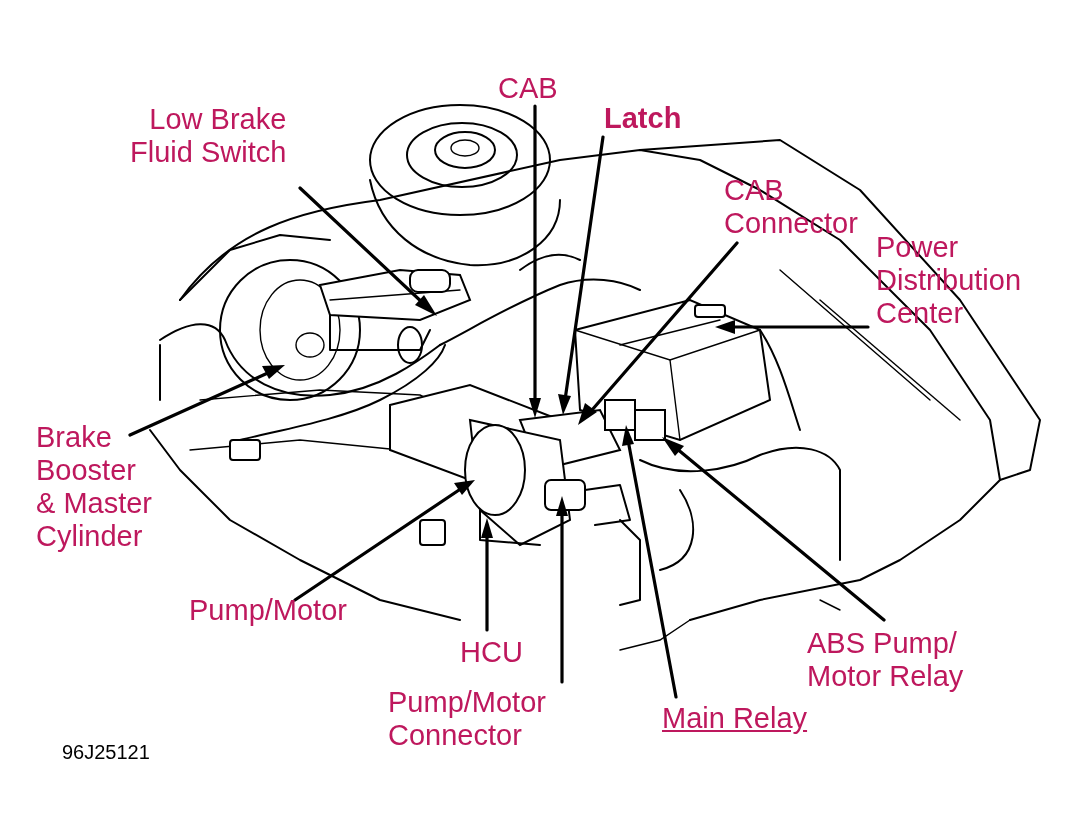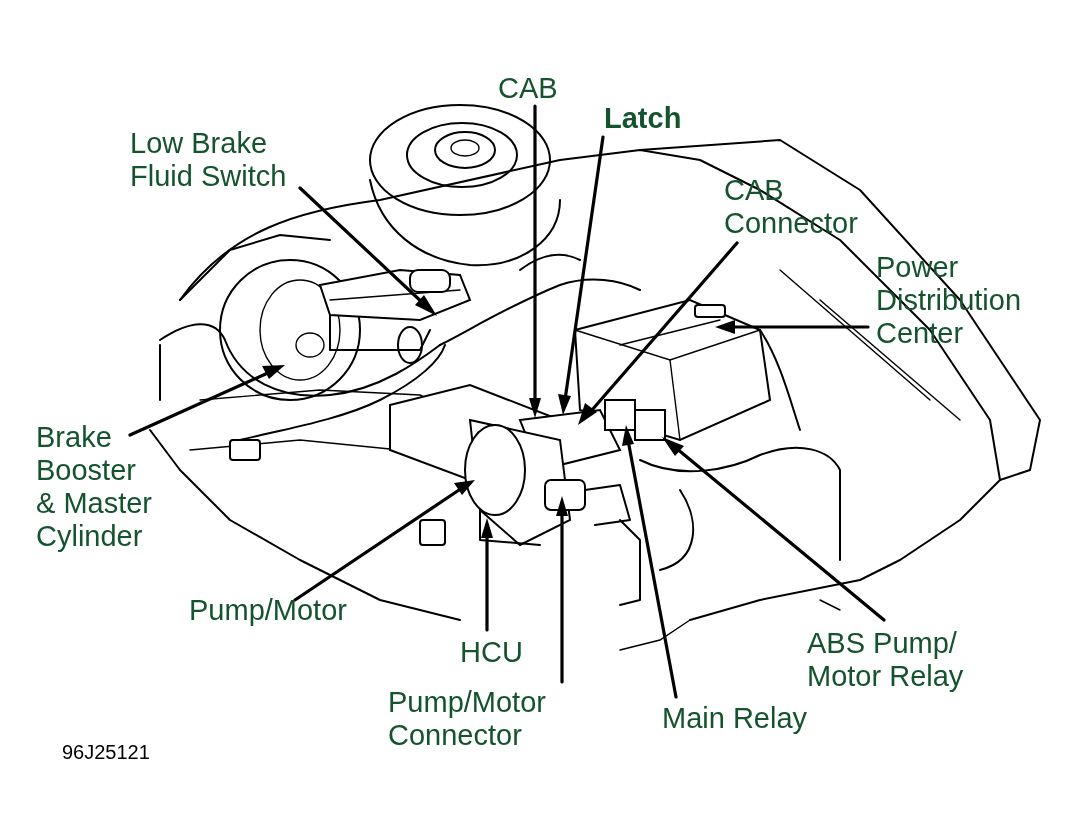--- a/index.html
+++ b/index.html
@@ -1,19 +1,19 @@
 <!DOCTYPE html>
 <html><head>
 <meta charset="utf-8">
 <style>
   html, body { margin: 0; padding: 0; background: #ffffff; }
   body { width: 1077px; height: 834px; position: relative; overflow: hidden;
          font-family: "Liberation Sans", sans-serif; color: #000; }
   #diagram { position: absolute; left: 0; top: 0; width: 1077px; height: 834px; }
-  .label { position: absolute; font-size: 29px; line-height: 33px; white-space: pre; color: #14532d; }
+  .label { position: absolute; font-size: 29px; line-height: 33px; white-space: pre; color: #be185d; }
   .fig-id { position: absolute; font-size: 20px; line-height: 22px; color: #000; }
   svg .art { fill: none; stroke: #000; stroke-width: 2; stroke-linecap: round; stroke-linejoin: round; }
   svg .thin { fill: none; stroke: #000; stroke-width: 1.4; stroke-linecap: round; }
   svg .leader { fill: none; stroke: #000; stroke-width: 3.2; stroke-linecap: round; }
   svg .arrowhead { fill: #000; stroke: none; }
   svg .fillw { fill: #fff; stroke: #000; stroke-width: 2; }
 </style>
 </head>
 <body>
 
@@ -119,31 +119,31 @@
     <line class="leader" x1="676" y1="697" x2="628" y2="440"></line>
     <polygon class="arrowhead" points="622,446 634,444 626,425"></polygon>
 
     <line class="leader" x1="884" y1="620" x2="676" y2="448"></line>
     <polygon class="arrowhead" points="675,456 684,446 662,437"></polygon>
   </g>
 </svg>
 
 <div class="label" style="left:498px; top:72px;">CAB</div>
 <div class="label" style="left:604px; top:102px;font-weight:bold;">Latch</div>
-<div class="label" style="left:130px; top:127px;">Low Brake
+<div class="label" style="left:130px; top:103px;text-align:right;">Low Brake
 Fluid Switch</div>
 <div class="label" style="left:724px; top:174px;">CAB
 Connector</div>
-<div class="label" style="left:876px; top:251px;">Power
+<div class="label" style="left:876px; top:231px;">Power
 Distribution
 Center</div>
 <div class="label" style="left:36px; top:421px;">Brake
 Booster
 &amp; Master
 Cylinder</div>
 <div class="label" style="left:189px; top:594px;">Pump/Motor</div>
 <div class="label" style="left:460px; top:636px;">HCU</div>
 <div class="label" style="left:388px; top:686px;">Pump/Motor
 Connector</div>
-<div class="label" style="left:662px; top:702px;">Main Relay</div>
+<div class="label" style="left:662px; top:702px;text-decoration:underline;">Main Relay</div>
 <div class="label" style="left:807px; top:627px;">ABS Pump/
 Motor Relay</div>
 <div class="fig-id" style="left:62px; top:741px;">96J25121</div>
 
 </body></html>

